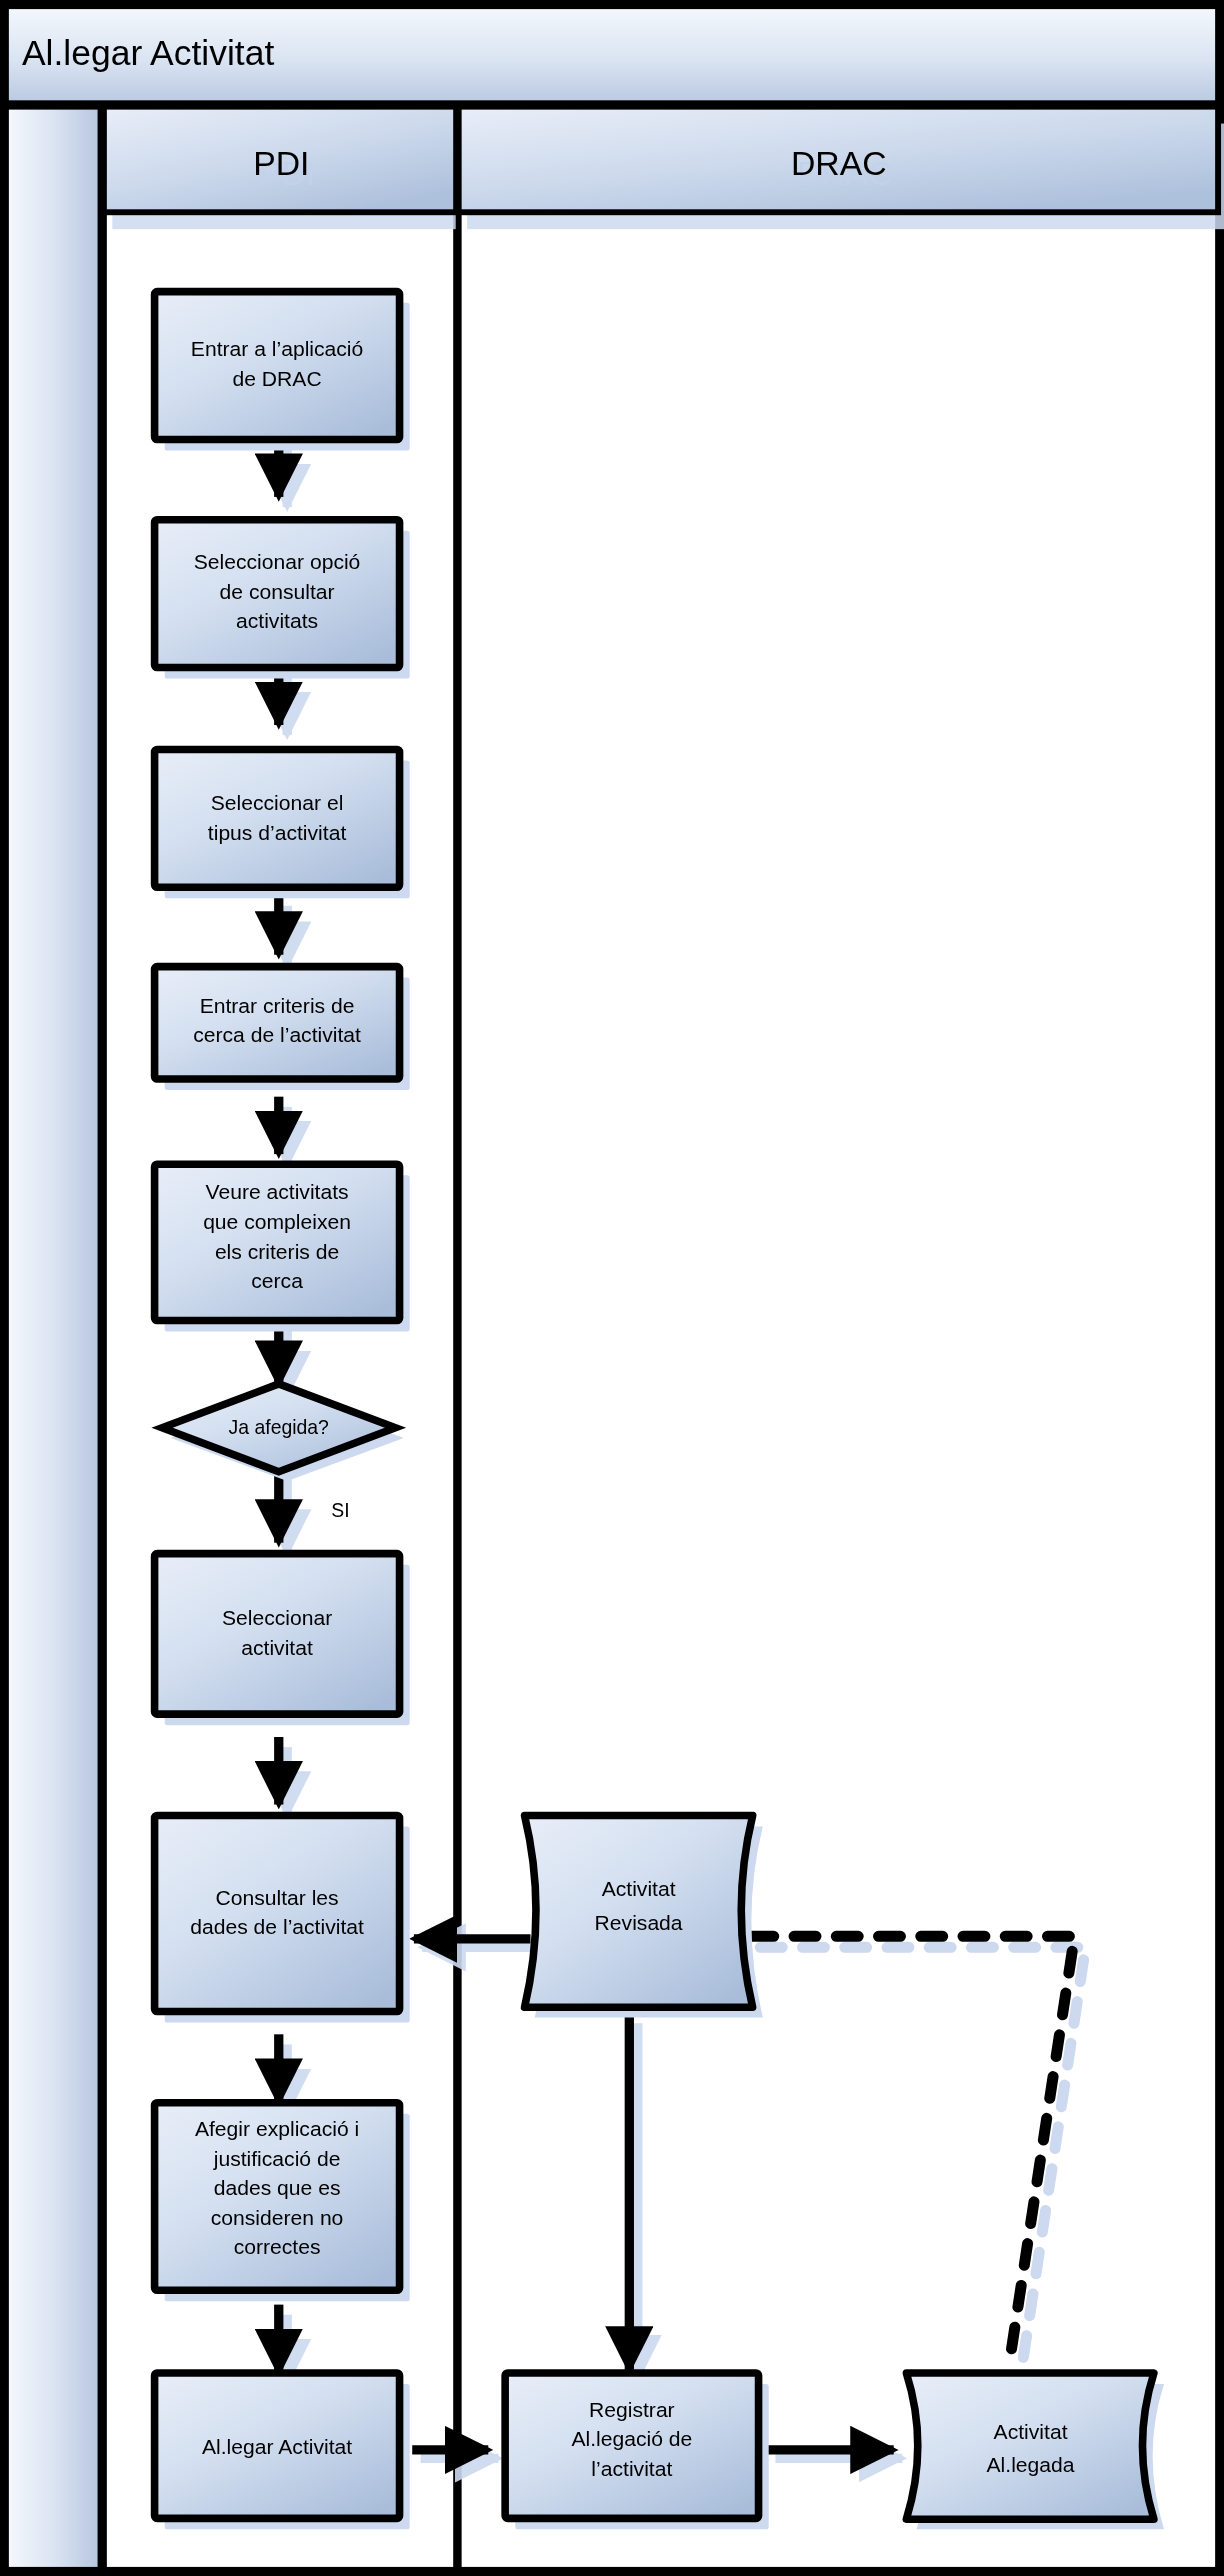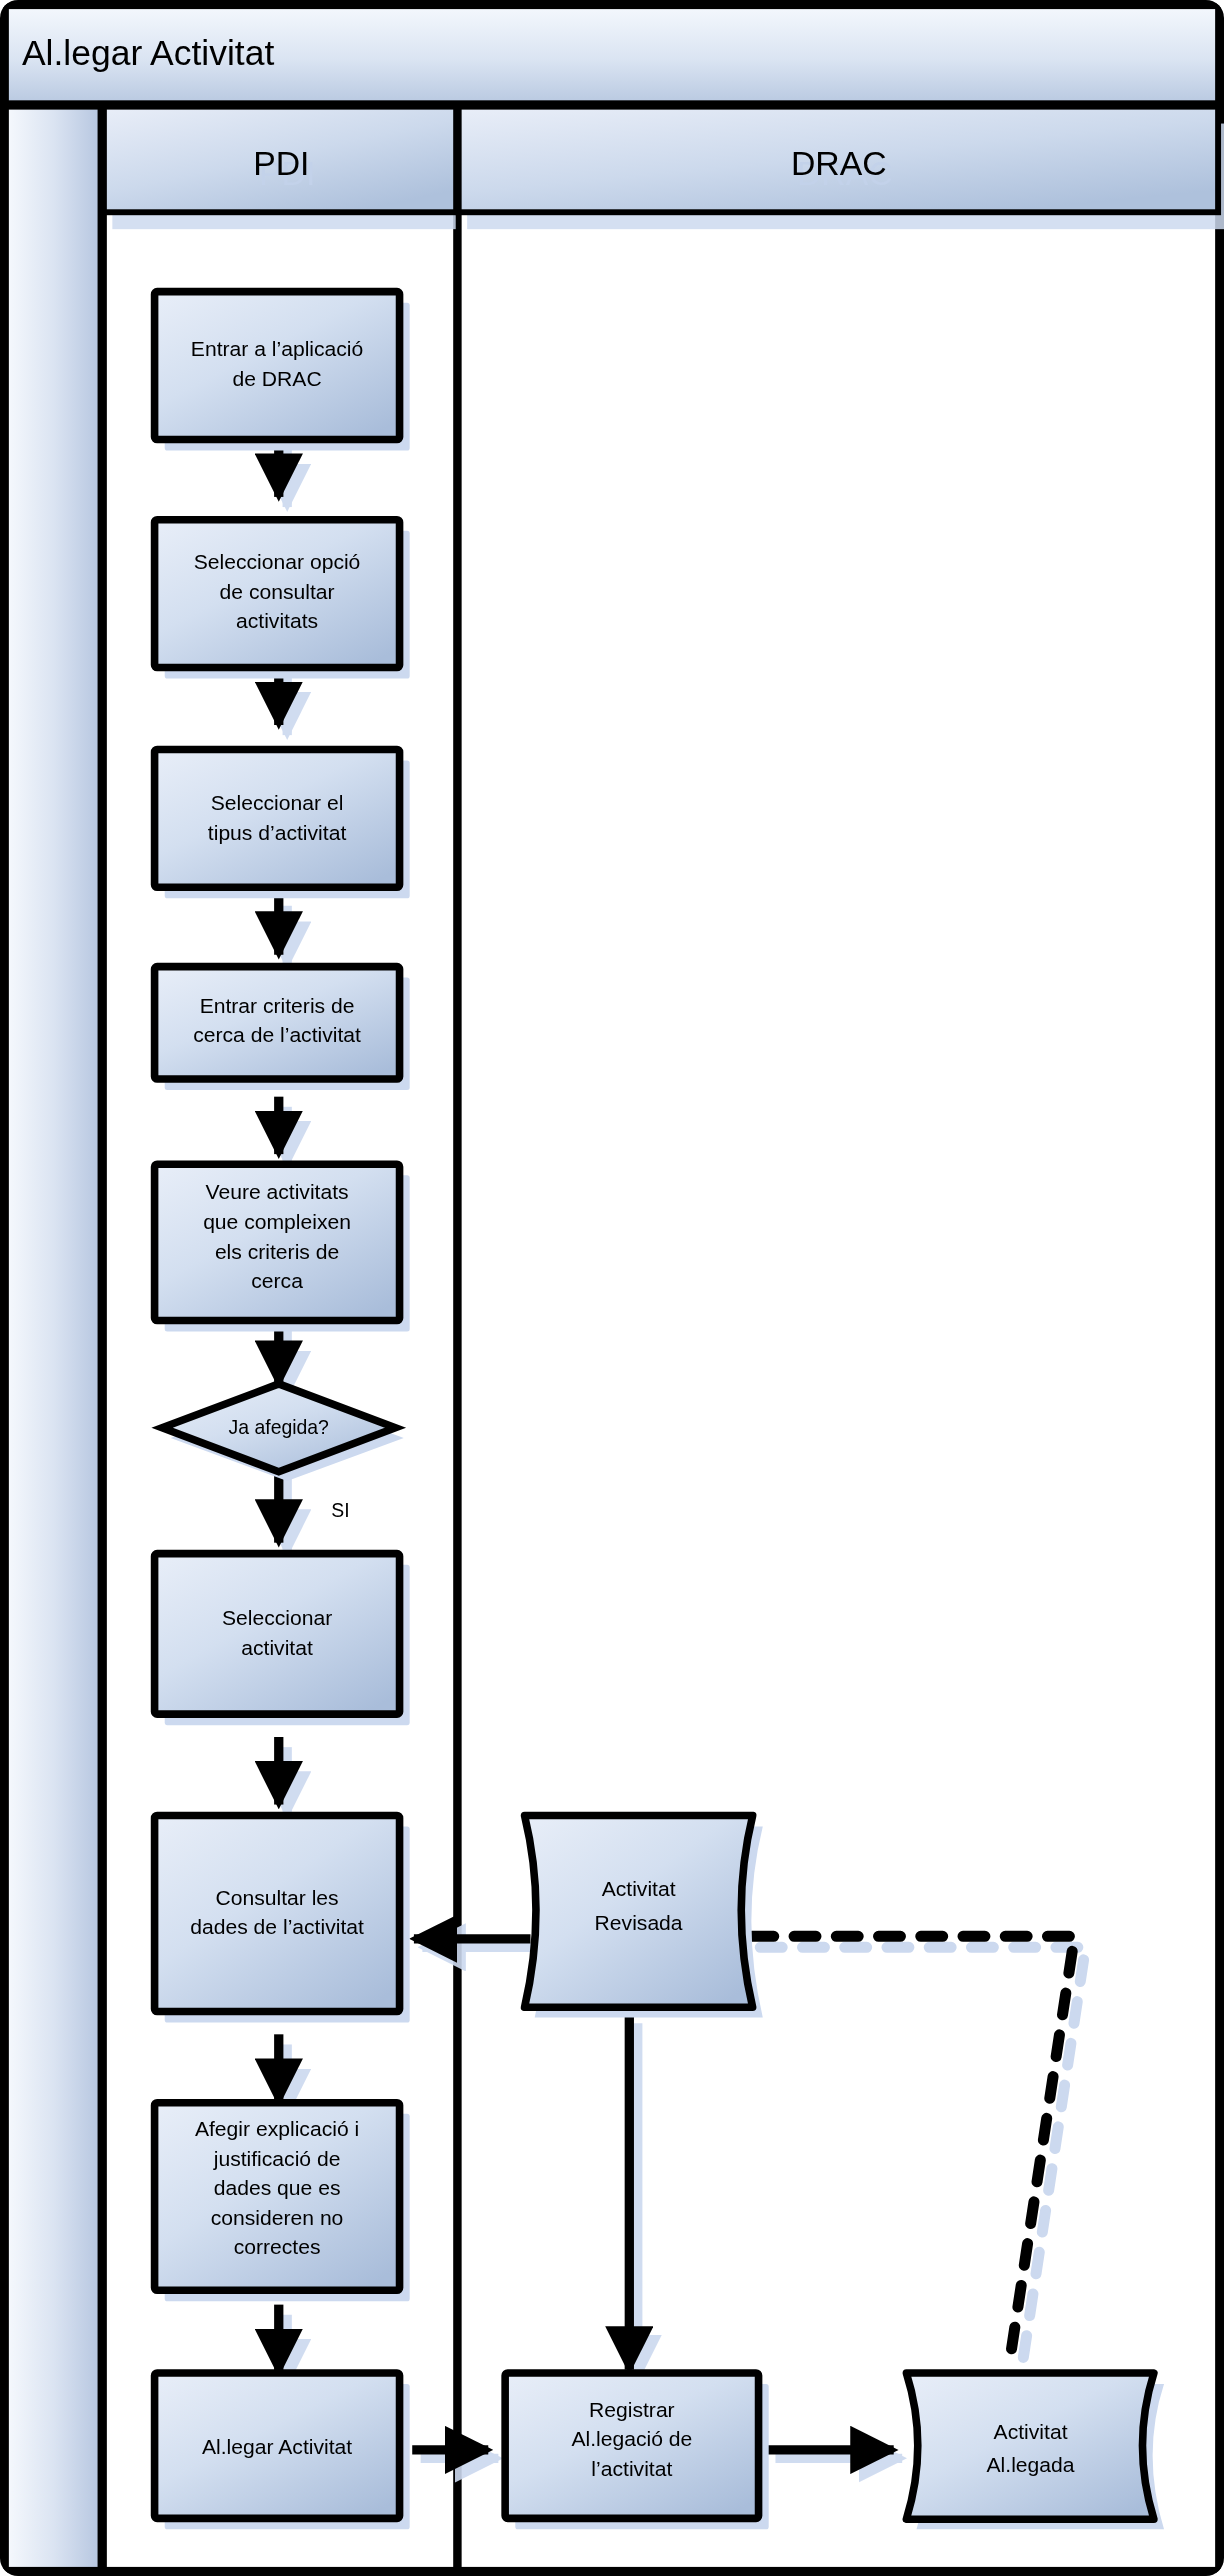--- a/index.html
+++ b/index.html
@@ -7,21 +7,20 @@
     padding: 0;
     background: #ffffff;
     font-family: "Liberation Sans", sans-serif;
   }
   #stage {
     position: relative;
     width: 1224px;
     height: 2576px;
     overflow: hidden;
     background: #ffffff;
-    border-radius: 18px;
   }
   svg.flow {
     display: block;
     width: 1224px;
     height: 2576px;
   }
   .shape-text {
     font-family: "Liberation Sans", sans-serif;
     fill: #000000;
     text-anchor: middle;

